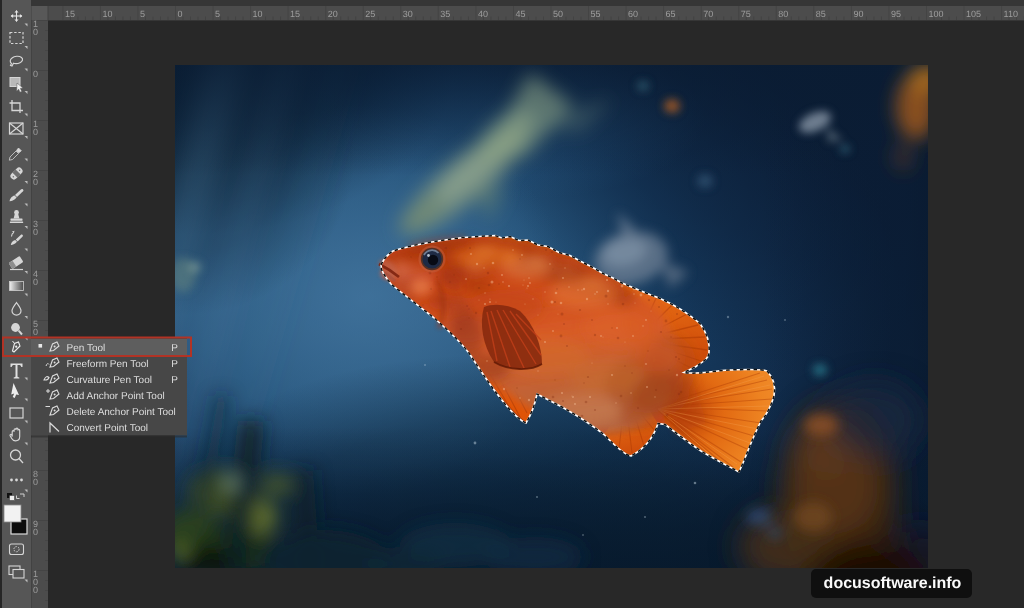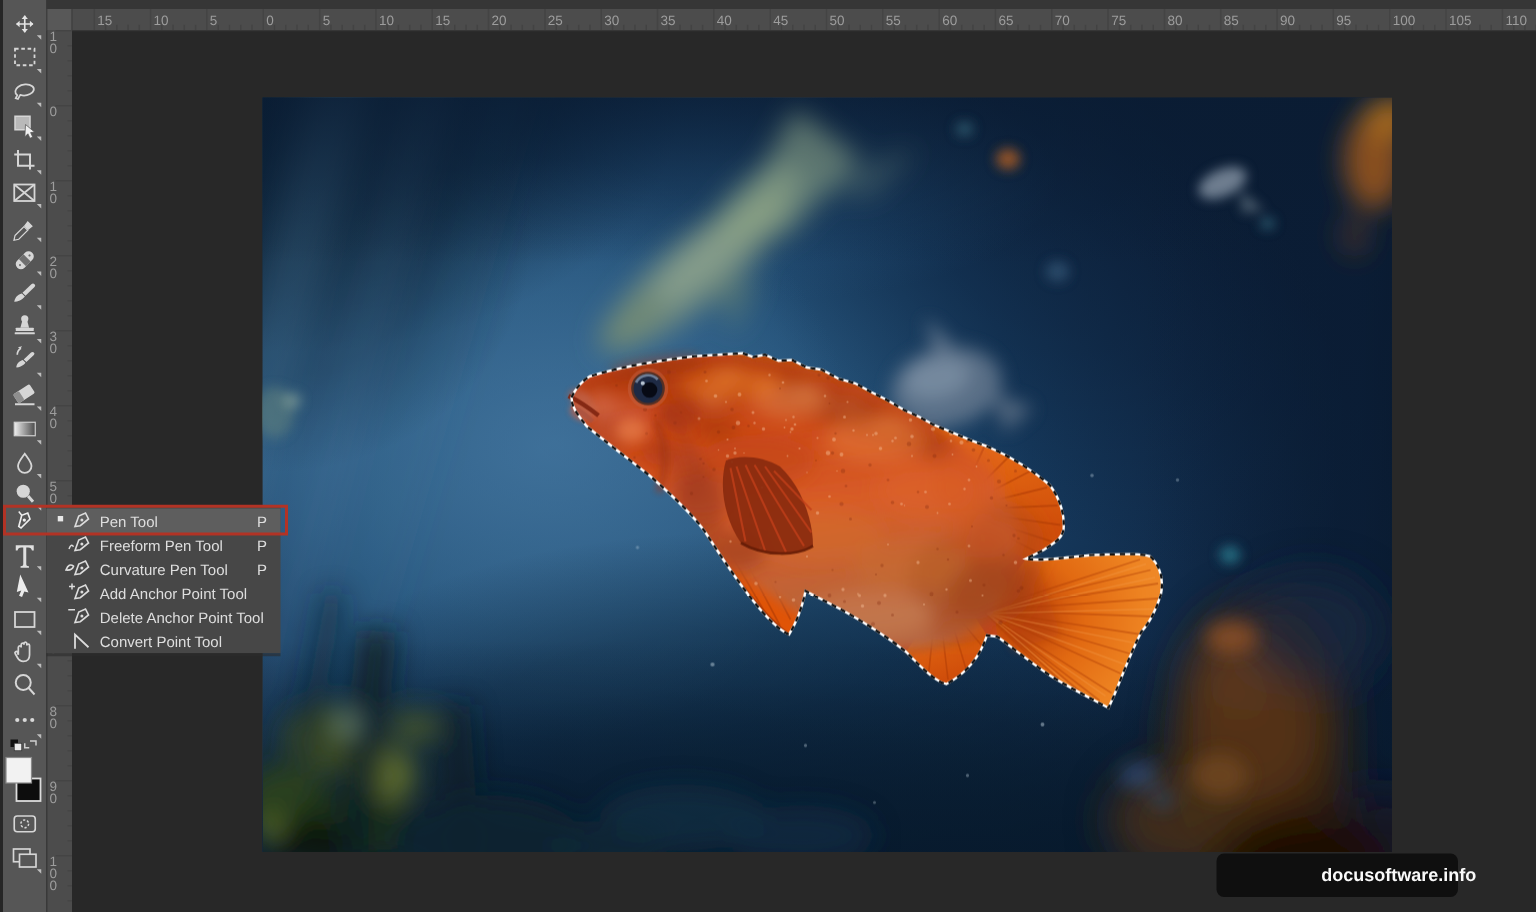--- a/index.html
+++ b/index.html
@@ -919,12 +919,12 @@
       <path d="M1 10 L3.5 3 L8 1 L10 5 L4.5 9.5 Z" fill="none" stroke="#dcdcdc" stroke-width="1.1"></path>
       <circle cx="5.6" cy="5.6" r="1" fill="#dcdcdc"></circle>
     </g>
     <path d="M45.5 76.5 h4.5" stroke="#dcdcdc" stroke-width="1"></path>
     <text x="66.5" y="85.0" font-size="10" fill="#dedede">Delete Anchor Point Tool</text>
     <path d="M50 102.5 L50 93.0 L59 101.5" fill="none" stroke="#dcdcdc" stroke-width="1.2"></path>
     <text x="66.5" y="101.0" font-size="10" fill="#dedede">Convert Point Tool</text>
     <rect x="3" y="7.5" width="188" height="18.5" fill="none" stroke="#b23325" stroke-width="2"></rect>
   </svg>
 <div class="abs" style="left:811px;top:569px;width:161px;height:29px;background:#0f0f0f;border-radius:5px;"></div>
-<div class="abs" style="left:811px;top:569px;width:163px;height:29px;line-height:29px;text-align:center;color:#fafafa;font-size:12px;font-weight:bold;margin-left:40px;">docusoftware.info</div>
+<div class="abs" style="left:811px;top:569px;width:163px;height:29px;line-height:29px;text-align:center;color:#fafafa;font-size:16px;font-weight:bold;">docusoftware.info</div>
 </body></html>

